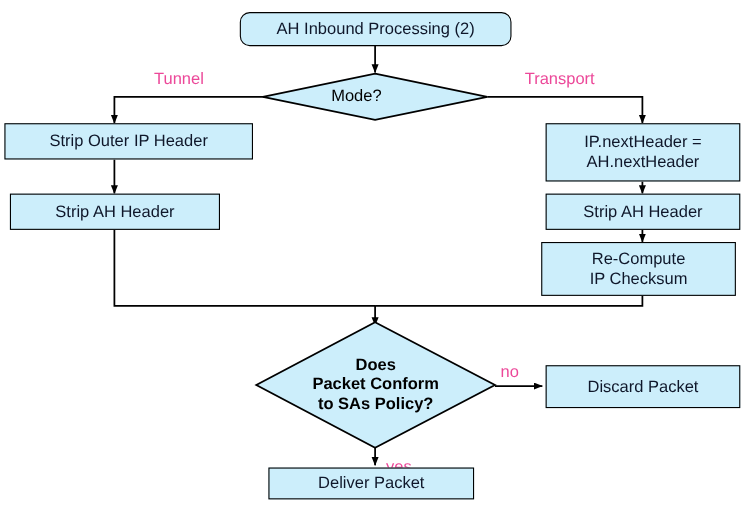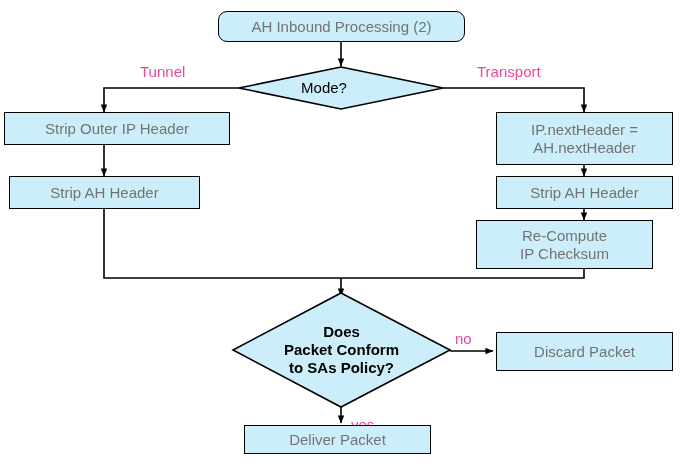--- a/index.html
+++ b/index.html
@@ -24,21 +24,21 @@
   }
   .node {
     position: absolute;
     box-sizing: border-box;
     background: #cceefb;
     border: 1px solid #000000;
     display: flex;
     align-items: center;
     justify-content: center;
     text-align: center;
-    color: #737373;
+    color: #0f172a;
     font-size: 15px;
     line-height: 18px;
     white-space: pre-line;
   }
   .node.rounded {
     border-radius: 9px;
   }
   .edge-label {
     position: absolute;
     color: #ec4899;
@@ -129,21 +129,21 @@
 
   <div class="node" style="left:496px; top:112px; width:177px; height:53px;">
     <span>IP.nextHeader =
 AH.nextHeader</span>
   </div>
 
   <div class="node" style="left:496px; top:176px; width:177px; height:33px;">
     <span>Strip AH Header</span>
   </div>
 
-  <div class="node" style="left:476px; top:220px; width:177px; height:49px;">
+  <div class="node" style="left:492px; top:220px; width:177px; height:49px;">
     <span>Re-Compute
 IP Checksum</span>
   </div>
 
   <div class="diamond-text" style="left:233px; top:293px; width:217px; height:114px;font-weight:bold;">
     <span>Does
 Packet Conform
 to SAs Policy?</span>
   </div>
 

